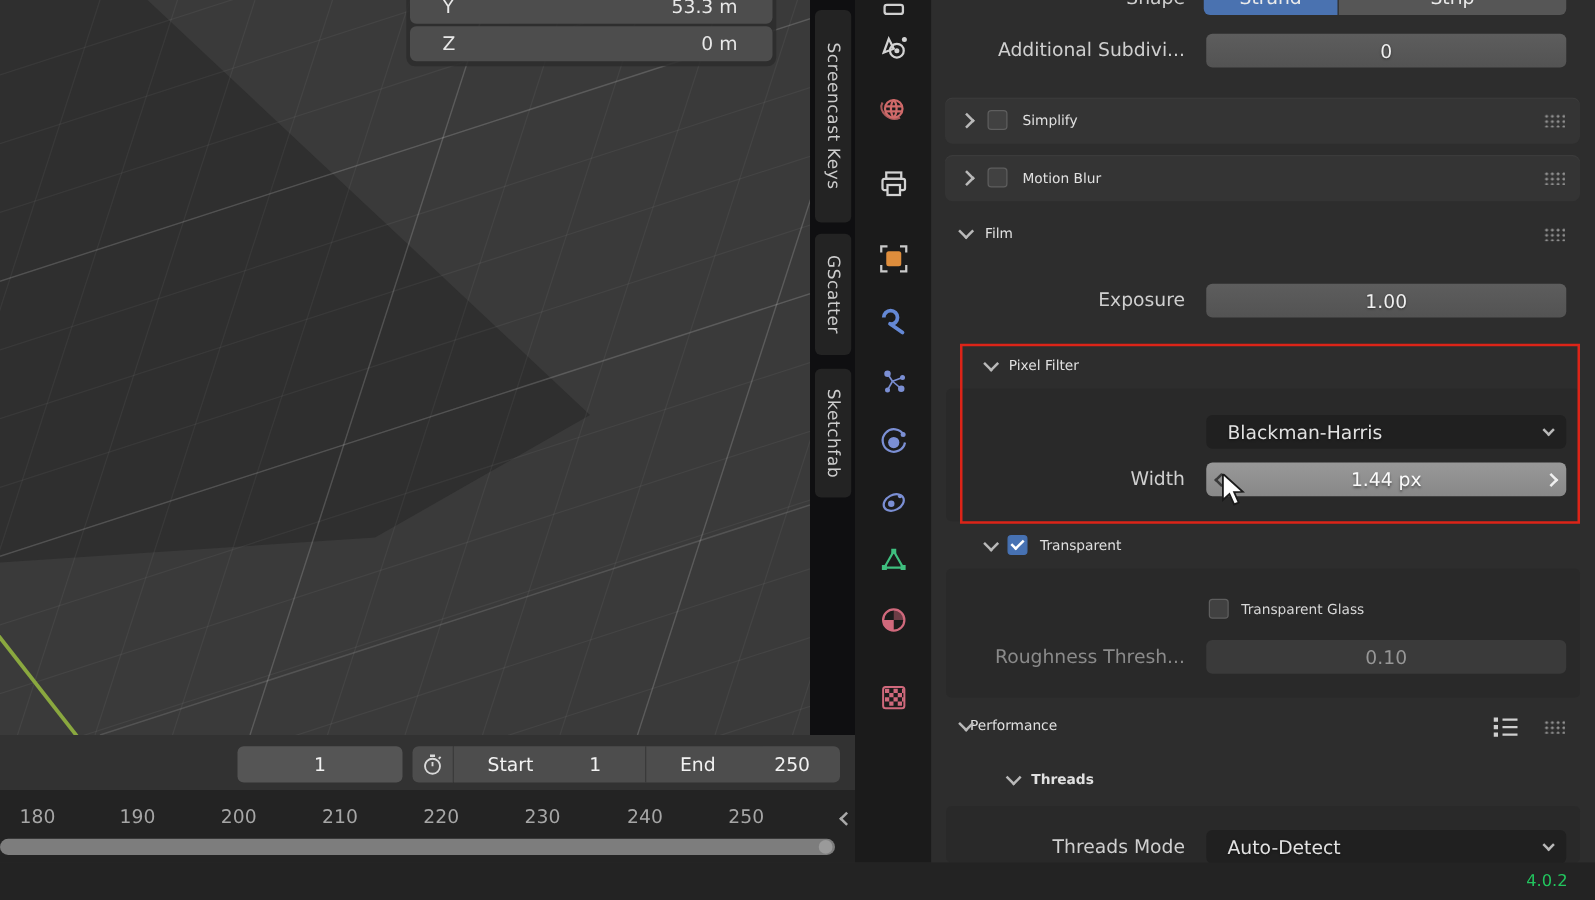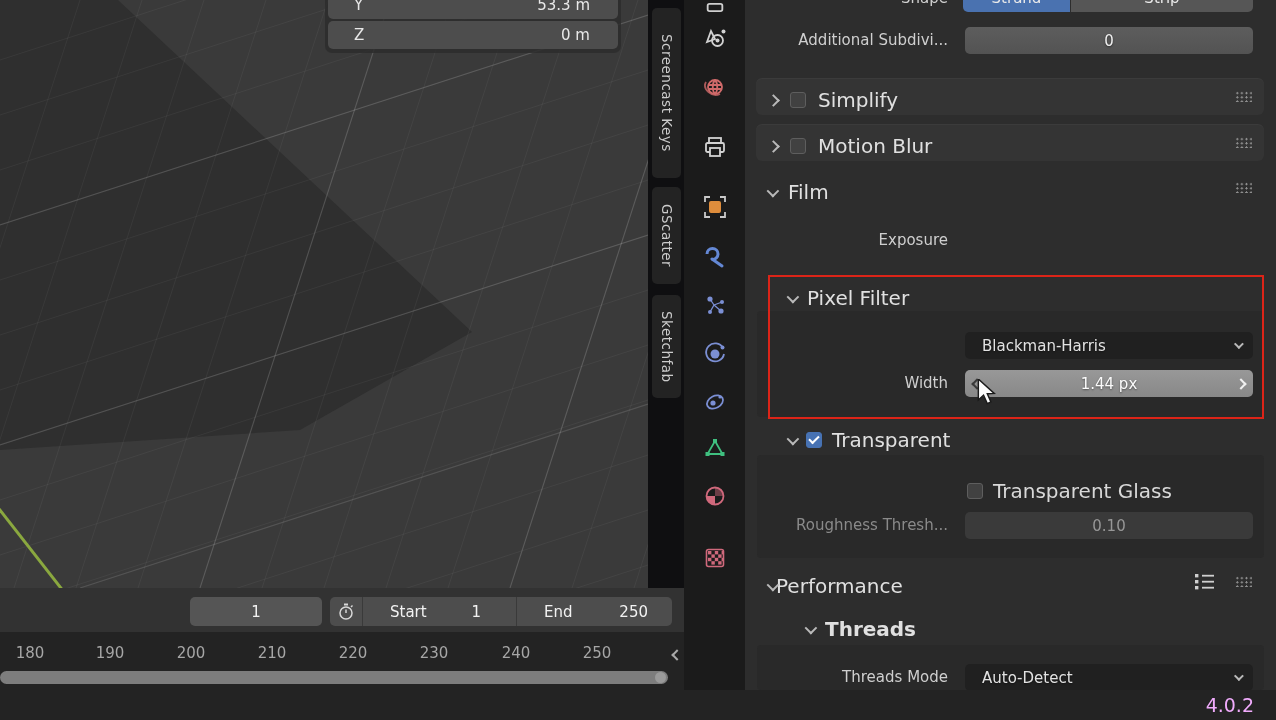--- a/index.html
+++ b/index.html
@@ -36,21 +36,21 @@
           line-height:27px;white-space:nowrap;}
   .plabel.dim{color:#8a8a8a;}
   .pfield{position:absolute;left:220px;width:288px;height:27px;border-radius:5px;
           font-size:15px;display:flex;align-items:center;justify-content:center;color:#f0f0f0;
           text-shadow:0 1px 2px rgba(0,0,0,.45);}
   .slider{background:linear-gradient(#5d5d5d,#535353);}
   .dropdown{background:#202020;justify-content:flex-start;padding-left:17px;box-sizing:border-box;color:#e2e2e2;}
   .disabledf{background:#3a3a3a;color:#979797;text-shadow:none;}
   .headerbox{position:absolute;left:11px;width:508px;height:37px;background:#343434;
              border-radius:6px;box-shadow:inset 0 1px 0 rgba(255,255,255,.04);}
-  .hrow{position:absolute;display:flex;align-items:center;font-size:20px;color:#e0e0e0;}
+  .hrow{position:absolute;display:flex;align-items:center;font-size:11px;color:#e0e0e0;}
   .chev{display:inline-block;width:7px;height:7px;border-right:2px solid #b9b9b9;border-bottom:2px solid #b9b9b9;}
   .chev.right{transform:rotate(-45deg);}
   .chev.down{transform:rotate(45deg) translateY(-2px);}
   .chev.small{width:5px;height:5px;border-width:2px;}
   .cbox{width:16px;height:16px;border-radius:3px;background:#414141;border:1px solid #5e5e5e;box-sizing:border-box;}
   .cbox.checked{background:#4772b3;border-color:#4772b3;display:flex;align-items:center;justify-content:center;}
   .checkmark{width:8px;height:4px;border-left:2px solid #fff;border-bottom:2px solid #fff;
              transform:rotate(-45deg) translate(1px,-1px);}
   .dots{width:17px;height:11px;background-image:radial-gradient(#8f8f8f 1.1px,transparent 1.3px);
         background-size:4.6px 4.2px;background-position:0 0;}
@@ -69,21 +69,21 @@
   .tl-header{position:absolute;left:0;top:0;width:684px;height:44px;background:#323232;}
   .tl-field{position:absolute;top:9px;height:29px;background:#4d4d4d;font-size:15px;color:#f2f2f2;
             display:flex;align-items:center;}
   .tl-ruler-num{position:absolute;top:56px;font-size:15px;color:#a6a6a6;transform:translateX(-50%);}
   .tl-scroll{position:absolute;left:0;top:83px;width:668px;height:13px;background:#7d7d7d;border-radius:7px;}
   .tl-knob{position:absolute;right:2px;top:1px;width:11px;height:11px;border-radius:50%;background:#9a9a9a;}
 
   
   .statusbar{left:0;top:690px;width:1276px;height:30px;background:#232323;
              display:flex;align-items:center;}
-  .version{margin-left:auto;margin-right:22px;font-size:19px;color:#f0abfc;}
+  .version{margin-left:auto;margin-right:22px;font-size:13px;color:#22c55e;}
 </style>
 </head>
 <body>
 
 <div class="stage">
 
   <div class="abs viewport">
     <svg width="648" height="588" viewBox="0 0 648 588">
       <rect x="0" y="0" width="648" height="588" fill="#3a3a3a"></rect>
       <polygon points="0,0 118,0 472,332 300,430 0,450" fill="#2f2f2f"></polygon>
@@ -290,20 +290,21 @@
     </div>
     <div class="dots" style="position:absolute;left:490px;top:137px;"></div>
 
     <div class="hrow" style="top:180px;left:22px;gap:12px;">
       <span class="chev down"></span>
       <span>Film</span>
     </div>
     <div class="dots" style="position:absolute;left:490px;top:182px;"></div>
 
     <div class="plabel" style="top:227px;">Exposure</div>
+    <div class="pfield slider" style="top:227px;">1.00</div>
 
     <div class="hrow" style="top:286px;left:42px;gap:11px;">
       <span class="chev down"></span>
       <span>Pixel Filter</span>
     </div>
     <div class="subpanel" style="top:311px;height:106px;"></div>
 
     <div class="pfield dropdown" style="top:332px;">
       <span>Blackman-Harris</span>
       <span class="chev down small ddchev"></span>

